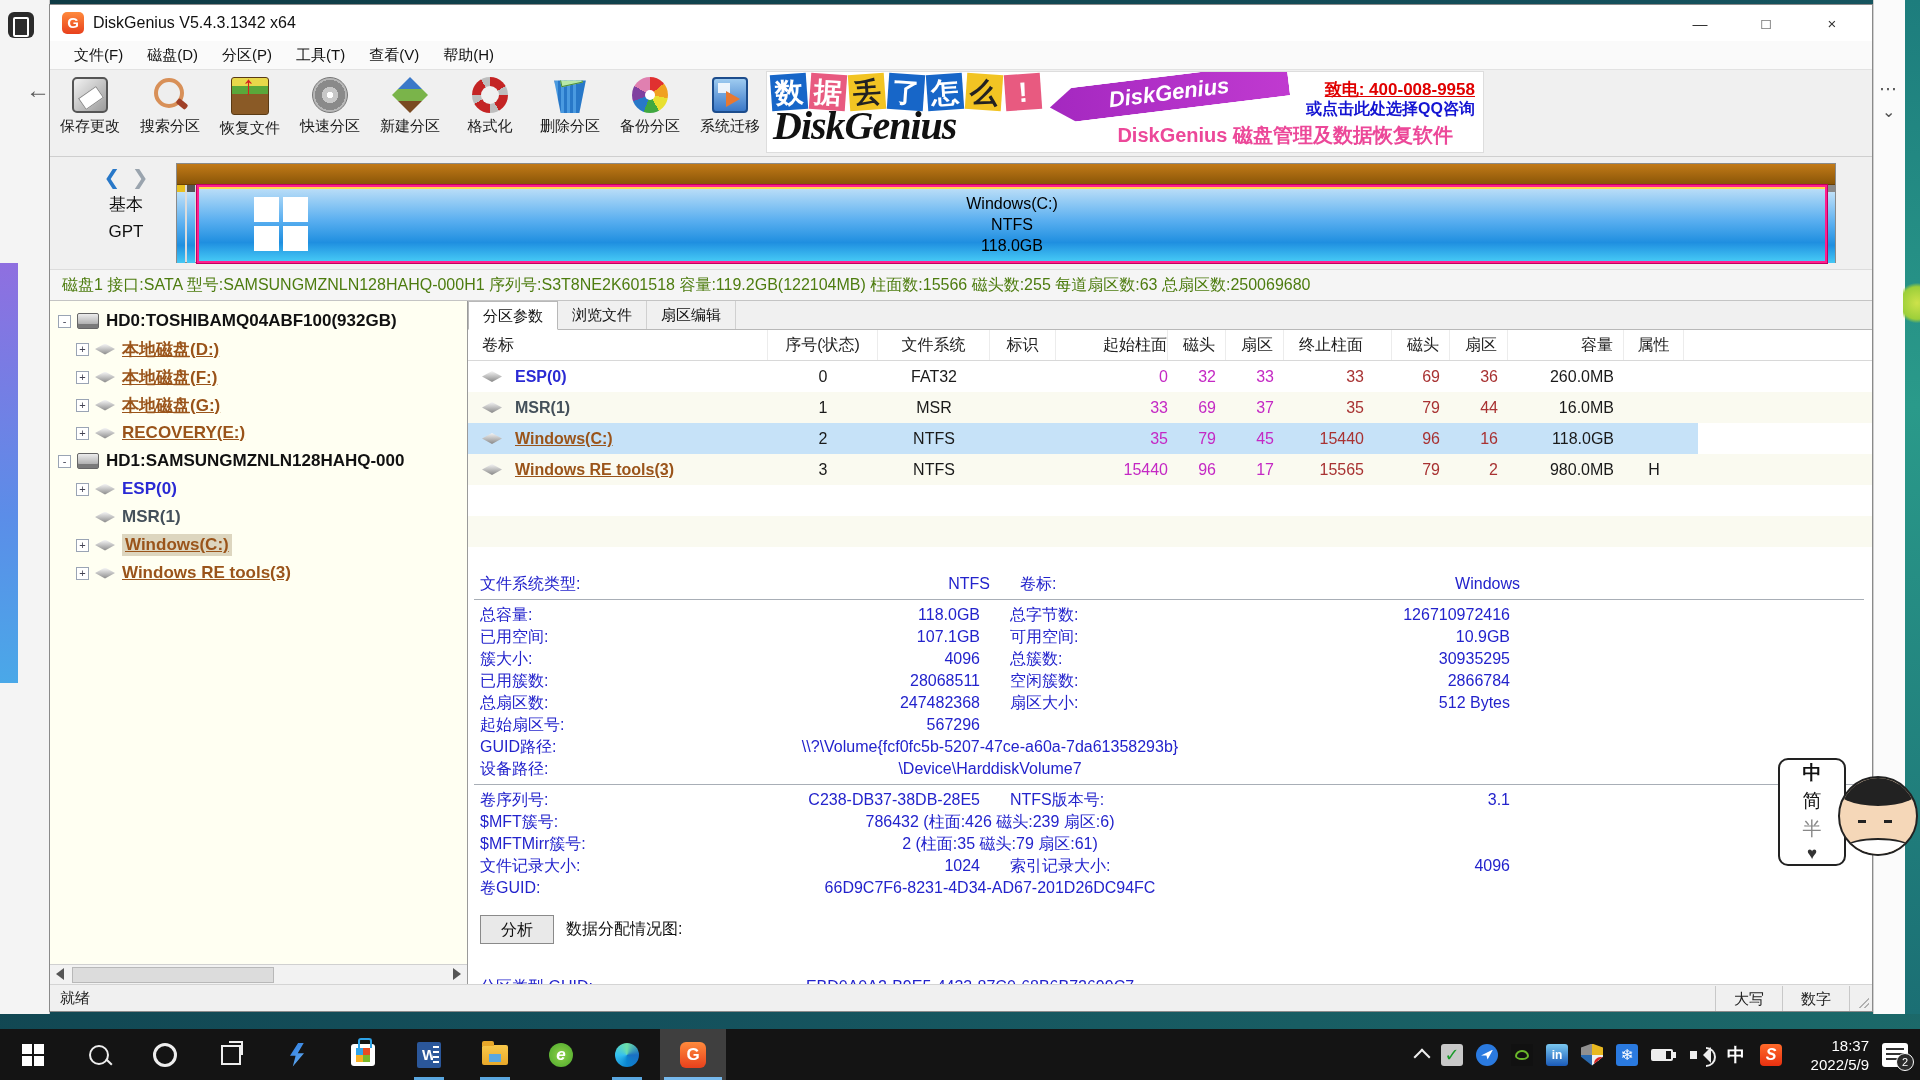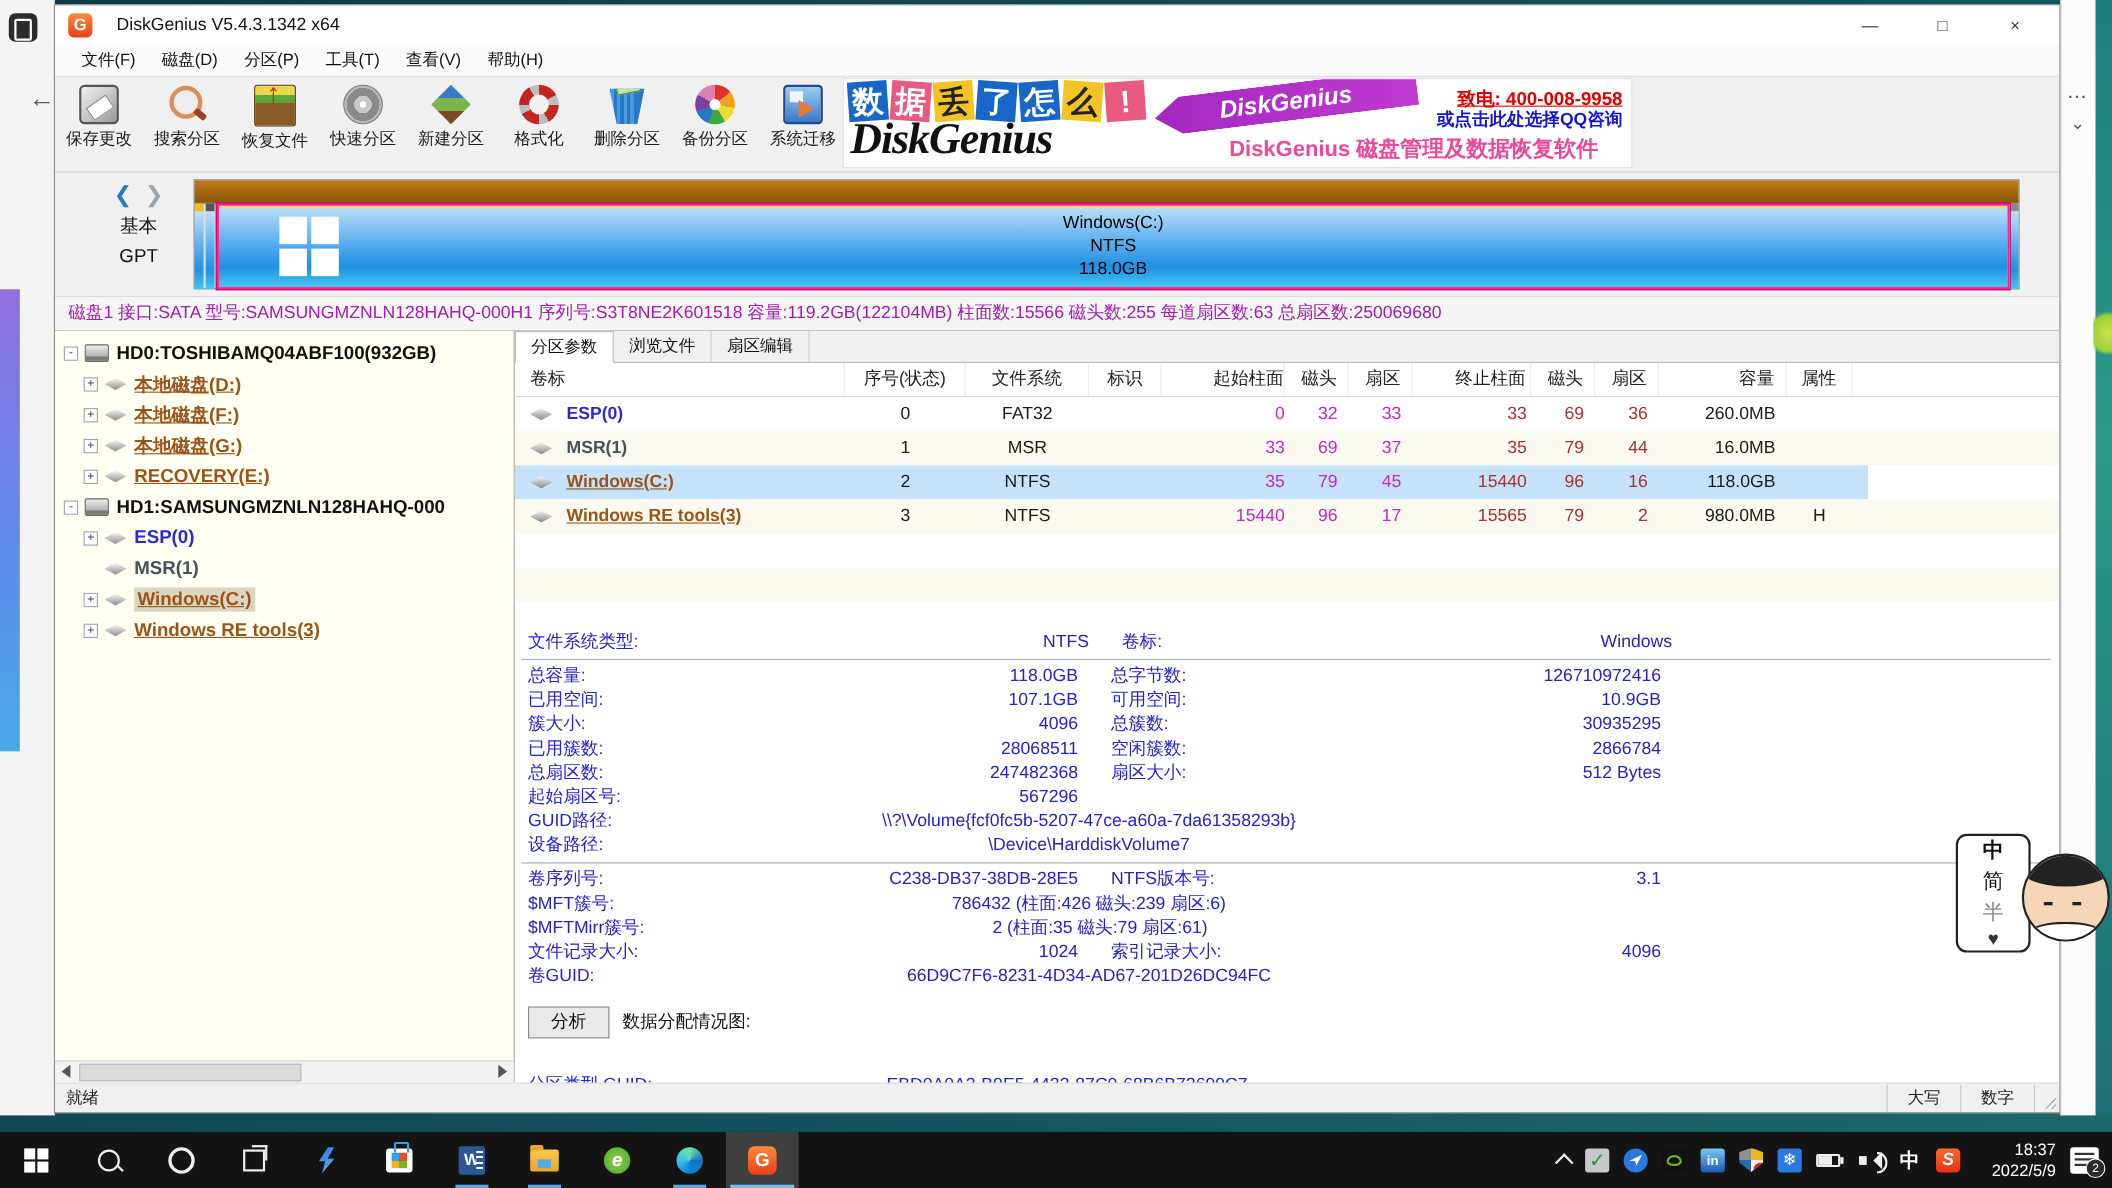--- a/index.html
+++ b/index.html
@@ -14,21 +14,21 @@
   .bg-purple{position:absolute;left:0;top:263px;width:18px;height:420px;background:linear-gradient(180deg,#8f6fe0 0%,#5b8de8 60%,#4aa8e8 100%);}
   .bg-right-strip{position:absolute;left:1873px;top:0;width:32px;height:1014px;background:#fbfbfb;border-left:1px solid #d0d0d0;}
   .bg-more{position:absolute;left:1879px;top:78px;font-size:18px;color:#555;letter-spacing:1px;}
   .bg-collapse{position:absolute;left:1882px;top:102px;font-size:16px;color:#555;}
   .bg-desktop-edge{position:absolute;left:1905px;top:0;width:15px;height:1014px;background:linear-gradient(180deg,#1d7d7d,#2a9a8a 40%,#1b6f74);}
   .bg-desktop-edge::after{content:"";position:absolute;left:-2px;top:280px;width:20px;height:46px;background:radial-gradient(circle at 70% 50%,#cde24a 0%,#9ccf3a 60%,transparent 75%);}
   
   .window{position:absolute;left:49px;top:4px;width:1824px;height:1008px;background:#f0f0f0;border:1px solid #8a8a8a;box-sizing:border-box;display:flex;flex-direction:column;}
   .titlebar{height:36px;background:#ffffff;display:flex;align-items:center;flex:0 0 auto;}
   .app-icon{width:22px;height:22px;margin-left:12px;background:linear-gradient(180deg,#ff8a3c,#e8401c);border-radius:5px;color:#fff;font-weight:bold;font-size:15px;text-align:center;line-height:22px;}
-  .title-text{margin-left:22px;font-size:16px;color:#111;}
+  .title-text{margin-left:9px;font-size:16px;color:#111;}
   .win-controls{margin-left:auto;display:flex;align-items:center;margin-right:26px;gap:38px;color:#333;font-size:15px;}
   .wc{width:28px;text-align:center;cursor:default;}
   .menubar{height:28px;background:#fafafa;display:flex;align-items:center;padding-left:12px;font-size:15px;color:#111;flex:0 0 auto;}
   .menu-item{padding:0 12px;line-height:28px;}
   
   .toolbar{height:86px;background:#f0f0f0;border-top:1px solid #e2e2e2;border-bottom:1px solid #cfcfcf;position:relative;display:flex;flex:0 0 auto;}
   .tbtn{width:80px;height:80px;margin-top:3px;display:flex;flex-direction:column;align-items:center;justify-content:flex-start;}
   .tico{width:36px;height:36px;margin-top:4px;position:relative;}
   .tlab{margin-top:4px;font-size:15px;color:#1a1a1a;}
   .i-save{background:linear-gradient(135deg,#f2f2f2,#9a9a9a);border:2px solid #555;border-radius:5px;box-sizing:border-box;}
@@ -74,21 +74,21 @@
   .disk-top{height:20px;background:linear-gradient(180deg,#c27a18,#8a5608);border-bottom:1px solid #6a4004;}
   .parts{display:flex;height:78px;}
   .sliver{width:8px;margin-right:2px;background:linear-gradient(180deg,#bfe0f8 0%,#5aaff0 45%,#1f8fe0 75%,#45c8f5 100%);}
   .sliver.s1{border-top:7px solid #e8c020;}
   .sliver.s2{border-top:7px solid #555;}
   .part-main{flex:1;position:relative;border:2px solid #ff1e8e;box-shadow:0 0 0 1px #c00060, inset 0 2px 0 #ffda52;background:linear-gradient(180deg,#bfe0f8 0%,#5aaff0 45%,#1f8fe0 75%,#45c8f5 100%);}
   .winlogo{position:absolute;left:55px;top:50%;transform:translateY(-50%);display:grid;grid-template-columns:25px 25px;grid-template-rows:25px 25px;gap:4px;}
   .winlogo span{background:#fff;}
   .part-text{position:absolute;left:0;right:0;top:50%;transform:translateY(-50%);text-align:center;color:#000;font-size:16px;line-height:21px;}
   .sliver.s3{width:8px;margin:0;border-top:7px solid #8a8a8a;}
-  .diskinfo{height:30px;line-height:30px;background:#f5f5f5;border-top:1px solid #dcdcdc;border-bottom:1px solid #c4c4c4;font-size:16px;color:#a21caf;padding-left:12px;flex:0 0 auto;}
+  .diskinfo{height:30px;line-height:30px;background:#f5f5f5;border-top:1px solid #dcdcdc;border-bottom:1px solid #c4c4c4;font-size:16px;color:#4d7c0f;padding-left:12px;flex:0 0 auto;}
   
   .main{flex:1;display:flex;min-height:0;}
   .tree{width:418px;background:#fffff2;border-right:1px solid #9a9a9a;position:relative;box-sizing:border-box;padding-top:6px;}
   .titem{height:28px;display:flex;align-items:center;font-size:17px;font-weight:bold;white-space:nowrap;}
   .titem.lvl0{padding-left:8px;}
   .titem.lvl1{padding-left:26px;}
   .exp{width:13px;height:13px;border:1px solid #9aa4b4;background:#fff;font-size:11px;line-height:11px;text-align:center;color:#445;box-sizing:border-box;margin-right:6px;flex:0 0 auto;font-weight:normal;}
   .exp.none{visibility:hidden;}
   .ticon{flex:0 0 auto;margin-right:7px;}
   .ticon.disk{width:20px;height:14px;background:linear-gradient(180deg,#ececec,#9a9a9a);border:1px solid #666;border-radius:2px;box-shadow:inset 0 -4px 0 #7a7a7a;}
@@ -111,21 +111,21 @@
   .thead{display:flex;height:30px;line-height:30px;font-size:16px;color:#222;border-bottom:1px solid #d8d8d8;flex:0 0 auto;}
   .thead .cell{border-right:1px solid #ececec;box-sizing:border-box;}
   .cell{box-sizing:border-box;white-space:nowrap;overflow:hidden;}
   .c-name{width:300px;padding-left:14px;display:flex;align-items:center;}
   .c-seq{width:110px;text-align:center;}
   .c-fs{width:112px;text-align:center;}
   .c-flag{width:66px;text-align:center;}
   .c-sc{width:112px;text-align:right;}
   .c-sh{width:58px;text-align:right;padding-right:10px;}
   .c-ss{width:58px;text-align:right;padding-right:10px;}
-  .c-ec{width:108px;text-align:right;padding-right:4px;}
+  .c-ec{width:108px;text-align:right;padding-right:28px;}
   .c-eh{width:58px;text-align:right;padding-right:10px;}
   .c-es{width:58px;text-align:right;padding-right:10px;}
   .c-cap{width:116px;text-align:right;padding-right:10px;}
   .c-attr{width:60px;text-align:center;}
   .trow{display:flex;height:31px;line-height:31px;font-size:16px;color:#1a1a1a;flex:0 0 auto;}
   .trow.stripe{background:#fafaf0;}
   .trow.selected{background:linear-gradient(90deg,#c6e2f8 0 1230px,#fff 1230px);}
   .trow .pname{font-weight:bold;margin-left:6px;}
   .num-start{color:#c428c4;}
   .num-end{color:#a83232;}

